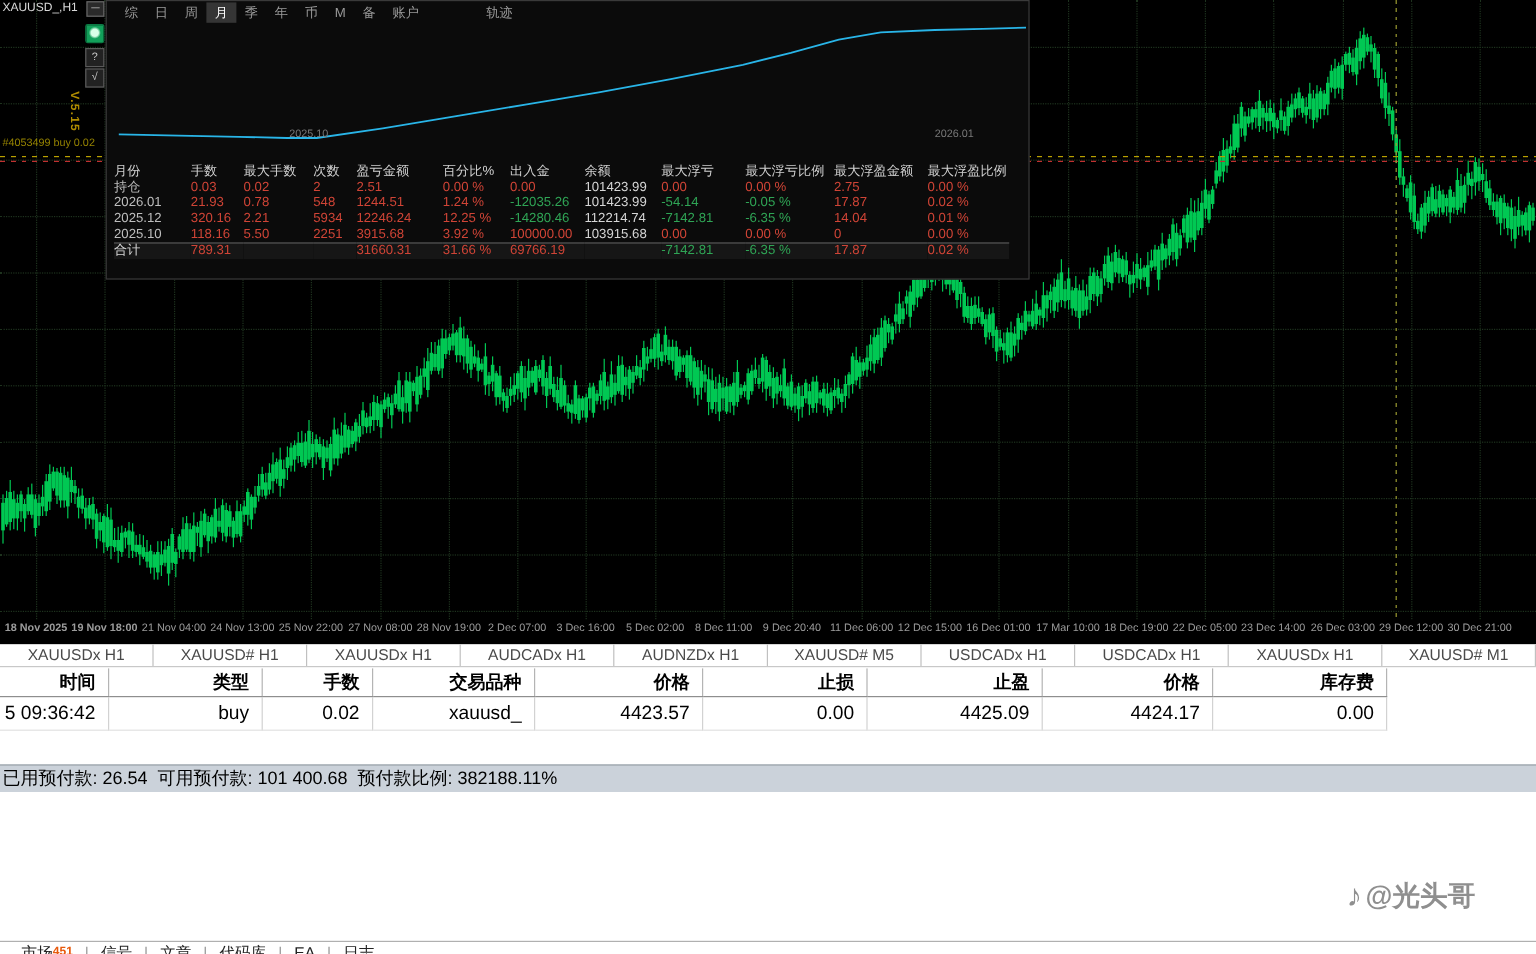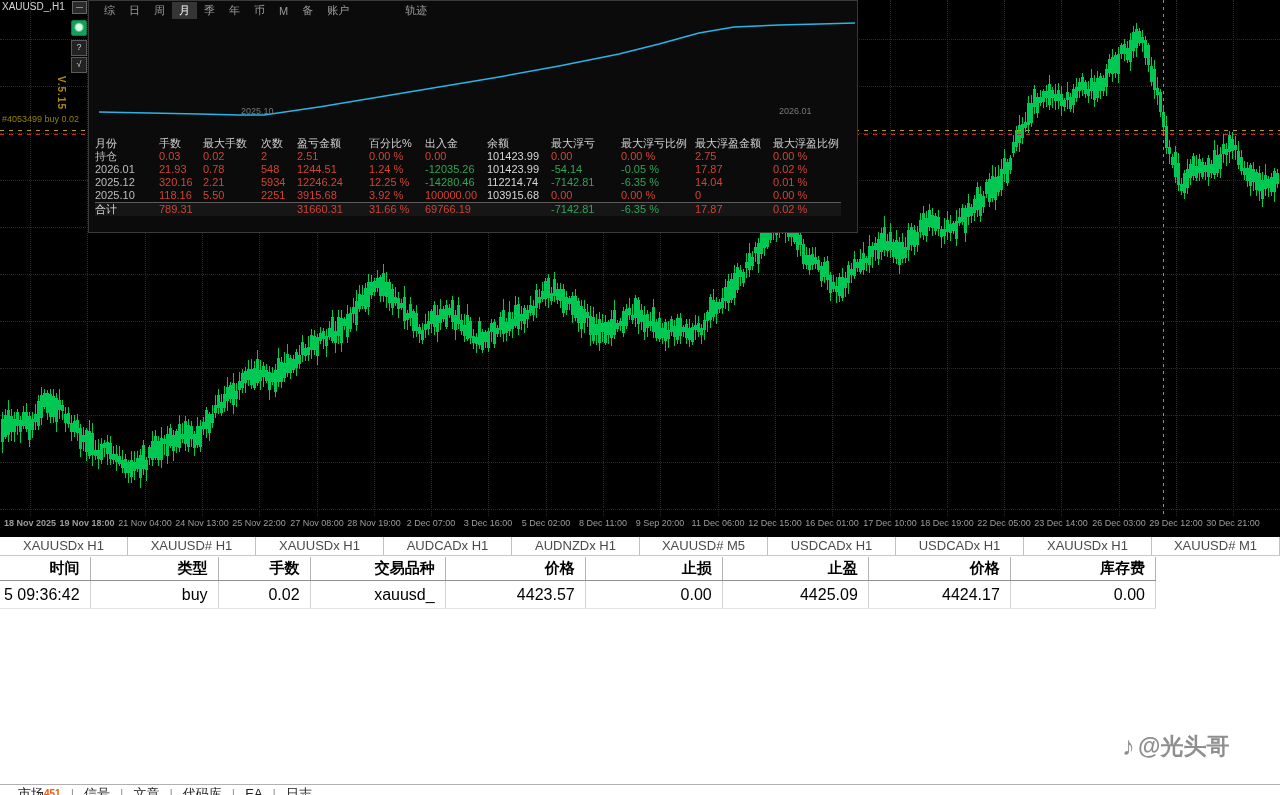--- a/index.html
+++ b/index.html
@@ -979,25 +979,25 @@
         <span class="dlabel" style="left: 87px; font-weight: bold;">19 Nov 18:00</span>
         <span class="dlabel" style="left: 145px;">21 Nov 04:00</span>
         <span class="dlabel" style="left: 202px;">24 Nov 13:00</span>
         <span class="dlabel" style="left: 259px;">25 Nov 22:00</span>
         <span class="dlabel" style="left: 317px;">27 Nov 08:00</span>
         <span class="dlabel" style="left: 374px;">28 Nov 19:00</span>
         <span class="dlabel" style="left: 431px;">2 Dec 07:00</span>
         <span class="dlabel" style="left: 488px;">3 Dec 16:00</span>
         <span class="dlabel" style="left: 546px;">5 Dec 02:00</span>
         <span class="dlabel" style="left: 603px;">8 Dec 11:00</span>
-        <span class="dlabel" style="left: 660px;">9 Sep 20:00</span>
+        <span class="dlabel" style="left: 660px;">9 Dec 20:40</span>
         <span class="dlabel" style="left: 718px;">11 Dec 06:00</span>
         <span class="dlabel" style="left: 775px;">12 Dec 15:00</span>
         <span class="dlabel" style="left: 832px;">16 Dec 01:00</span>
-        <span class="dlabel" style="left: 890px;">17 Dec 10:00</span>
+        <span class="dlabel" style="left: 890px;">17 Mar 10:00</span>
         <span class="dlabel" style="left: 947px;">18 Dec 19:00</span>
         <span class="dlabel" style="left: 1004px;">22 Dec 05:00</span>
         <span class="dlabel" style="left: 1061px;">23 Dec 14:00</span>
         <span class="dlabel" style="left: 1119px;">26 Dec 03:00</span>
         <span class="dlabel" style="left: 1176px;">29 Dec 12:00</span>
         <span class="dlabel" style="left: 1233px;">30 Dec 21:00</span>
       </div>
     <div class="symbol-label">XAUUSD_,H1</div>
     <div class="min-btn">—</div>
     <div class="tool tool-ea"></div>
@@ -1183,20 +1183,21 @@
             <td>4423.57</td>
             <td>0.00</td>
             <td>4425.09</td>
             <td>4424.17</td>
             <td>0.00</td>
           </tr>
         </tbody>
     </table>
   </div>
 
+  <div class="status-bar">已用预付款: 26.54  可用预付款: 101 400.68  预付款比例: 382188.11%</div>
 
   <div class="watermark">
     <span class="wm-icon">♪</span>
     <span>@光头哥</span>
   </div>
 
   <div class="bottom-nav">
       <div class="bn-inner">
         <span class="bn-item">市场<sup class="bn-badge">451</sup></span>
         <span class="bn-sep">|</span>

